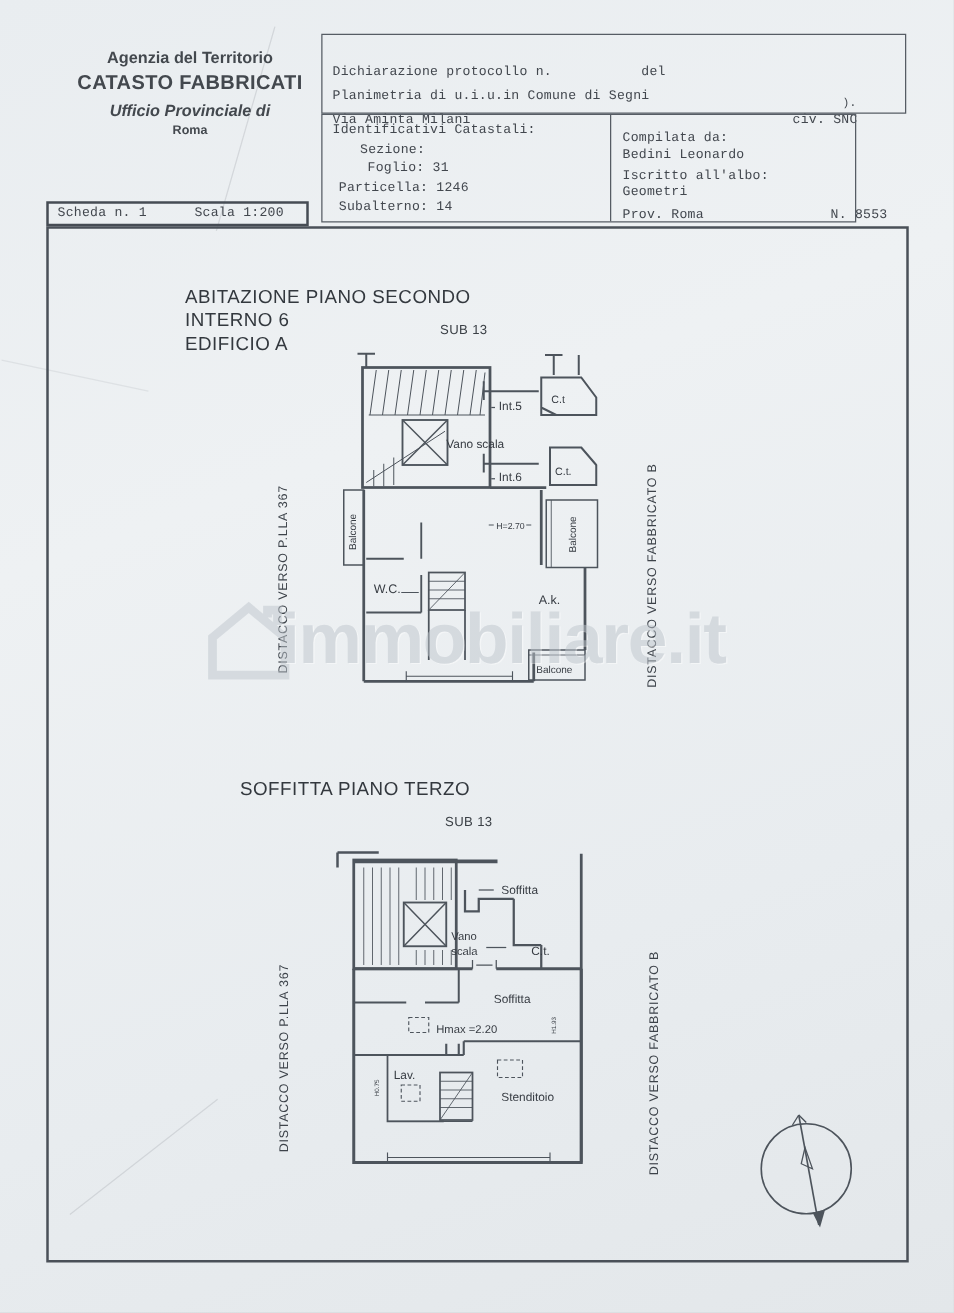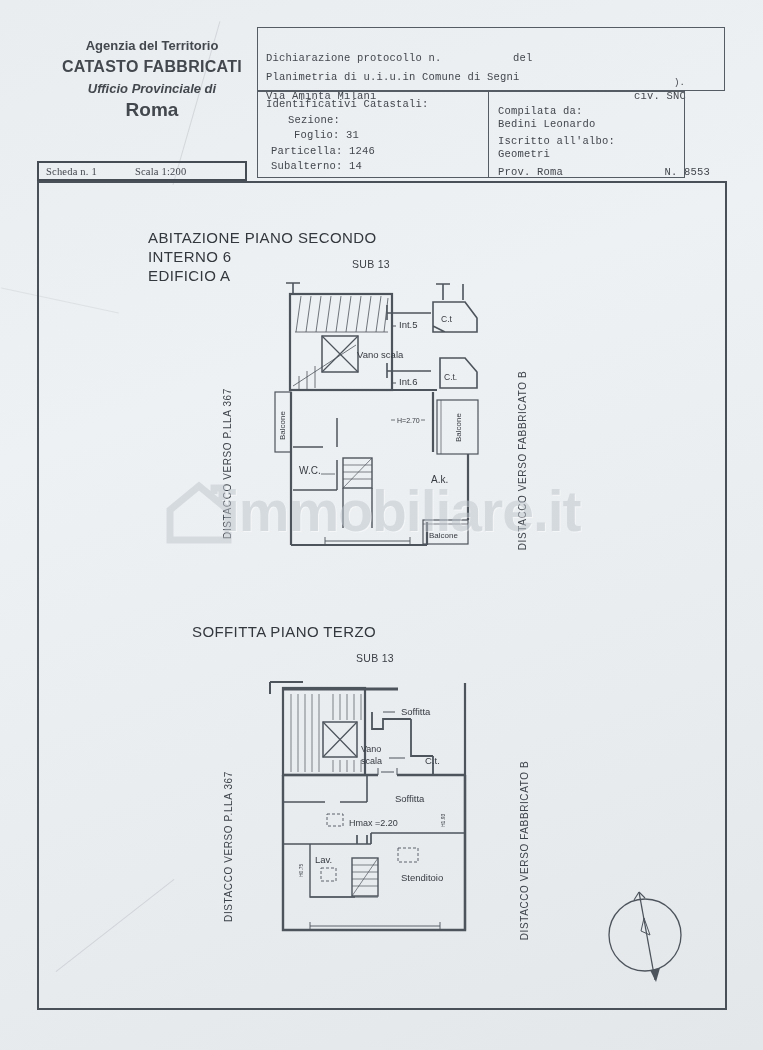--- a/index.html
+++ b/index.html
@@ -12,42 +12,42 @@
   .crease{position:absolute;background:rgba(150,156,162,.28);}
   .crease.c1{left:196px;top:18px;width:1px;height:170px;transform:rotate(16deg);}
   .crease.c2{left:40px;top:925px;width:150px;height:1px;transform:rotate(-38deg);}
   .crease.c3{left:0px;top:300px;width:120px;height:1px;transform:rotate(12deg);opacity:.6;}
 
   
   .agency{position:absolute;left:52px;top:38px;width:200px;text-align:center;color:#43484e;font-weight:bold;}
   .agency .a1{font-size:13px;}
   .agency .a2{font-size:16px;margin-top:5px;letter-spacing:.3px;}
   .agency .a3{font-size:13px;margin-top:5px;font-style:italic;}
-  .agency .a4{font-size:19px;margin-top:3px;}
+  .agency .a4{font-size:10px;margin-top:3px;}
 
   .mono{font-family:"Liberation Mono",monospace;font-size:10.5px;color:#42474e;letter-spacing:.2px;}
 
   .box-top{position:absolute;left:257px;top:27px;width:468px;height:64px;border:1.5px solid #565c64;box-sizing:border-box;padding:21px 8px 0 8px;}
   .box-top .row{position:relative;height:19px;line-height:19px;}
   .box-top .del{position:absolute;left:247px;top:0;}
   .box-top .mark{position:absolute;left:408px;top:6px;font-size:9px;}
   .box-top .civ{position:absolute;left:368px;top:0;}
 
   .box-id{position:absolute;left:257px;top:91px;width:428px;height:87px;border:1.5px solid #565c64;box-sizing:border-box;}
   .box-id .vdiv{position:absolute;left:230px;top:0;width:1px;height:100%;background:#565c64;}
   .box-id .colL{position:absolute;left:8px;top:5px;line-height:15.5px;}
   .box-id .ind1{padding-left:22px;}
   .box-id .ind2{padding-left:28px;}
   .box-id .ind3{padding-left:5px;}
   .box-id .colR{position:absolute;left:240px;top:13px;width:218px;line-height:12.5px;}
   .box-id .gap{height:5px;}
   .box-id .provrow{position:relative;margin-top:6px;height:13px;}
   .box-id .nnum{position:absolute;right:6px;top:0;}
 
-  .scheda{position:absolute;left:37px;top:161px;width:210px;height:20px;border:2px solid #464c54;box-sizing:border-box;display:flex;align-items:center;font-family:Liberation Serif, serif;}
+  .scheda{position:absolute;left:37px;top:161px;width:210px;height:20px;border:2px solid #464c54;box-sizing:border-box;display:flex;align-items:center;}
   .scheda .s1{padding-left:7px;}
   .scheda .s2{padding-left:38px;}
 
   .main-frame{position:absolute;left:37px;top:181px;width:690px;height:829px;border:2px solid #4a5058;box-sizing:border-box;}
 
   .plan-title{position:absolute;font-size:15px;letter-spacing:.4px;color:#33383e;line-height:19px;}
   .pt1{left:148px;top:228px;}
   .pt2{left:148px;top:622px;margin-left:44px;}
   .sub{position:absolute;font-size:10.5px;color:#3b4046;letter-spacing:.3px;}
   .sub1{left:352px;top:258px;}

